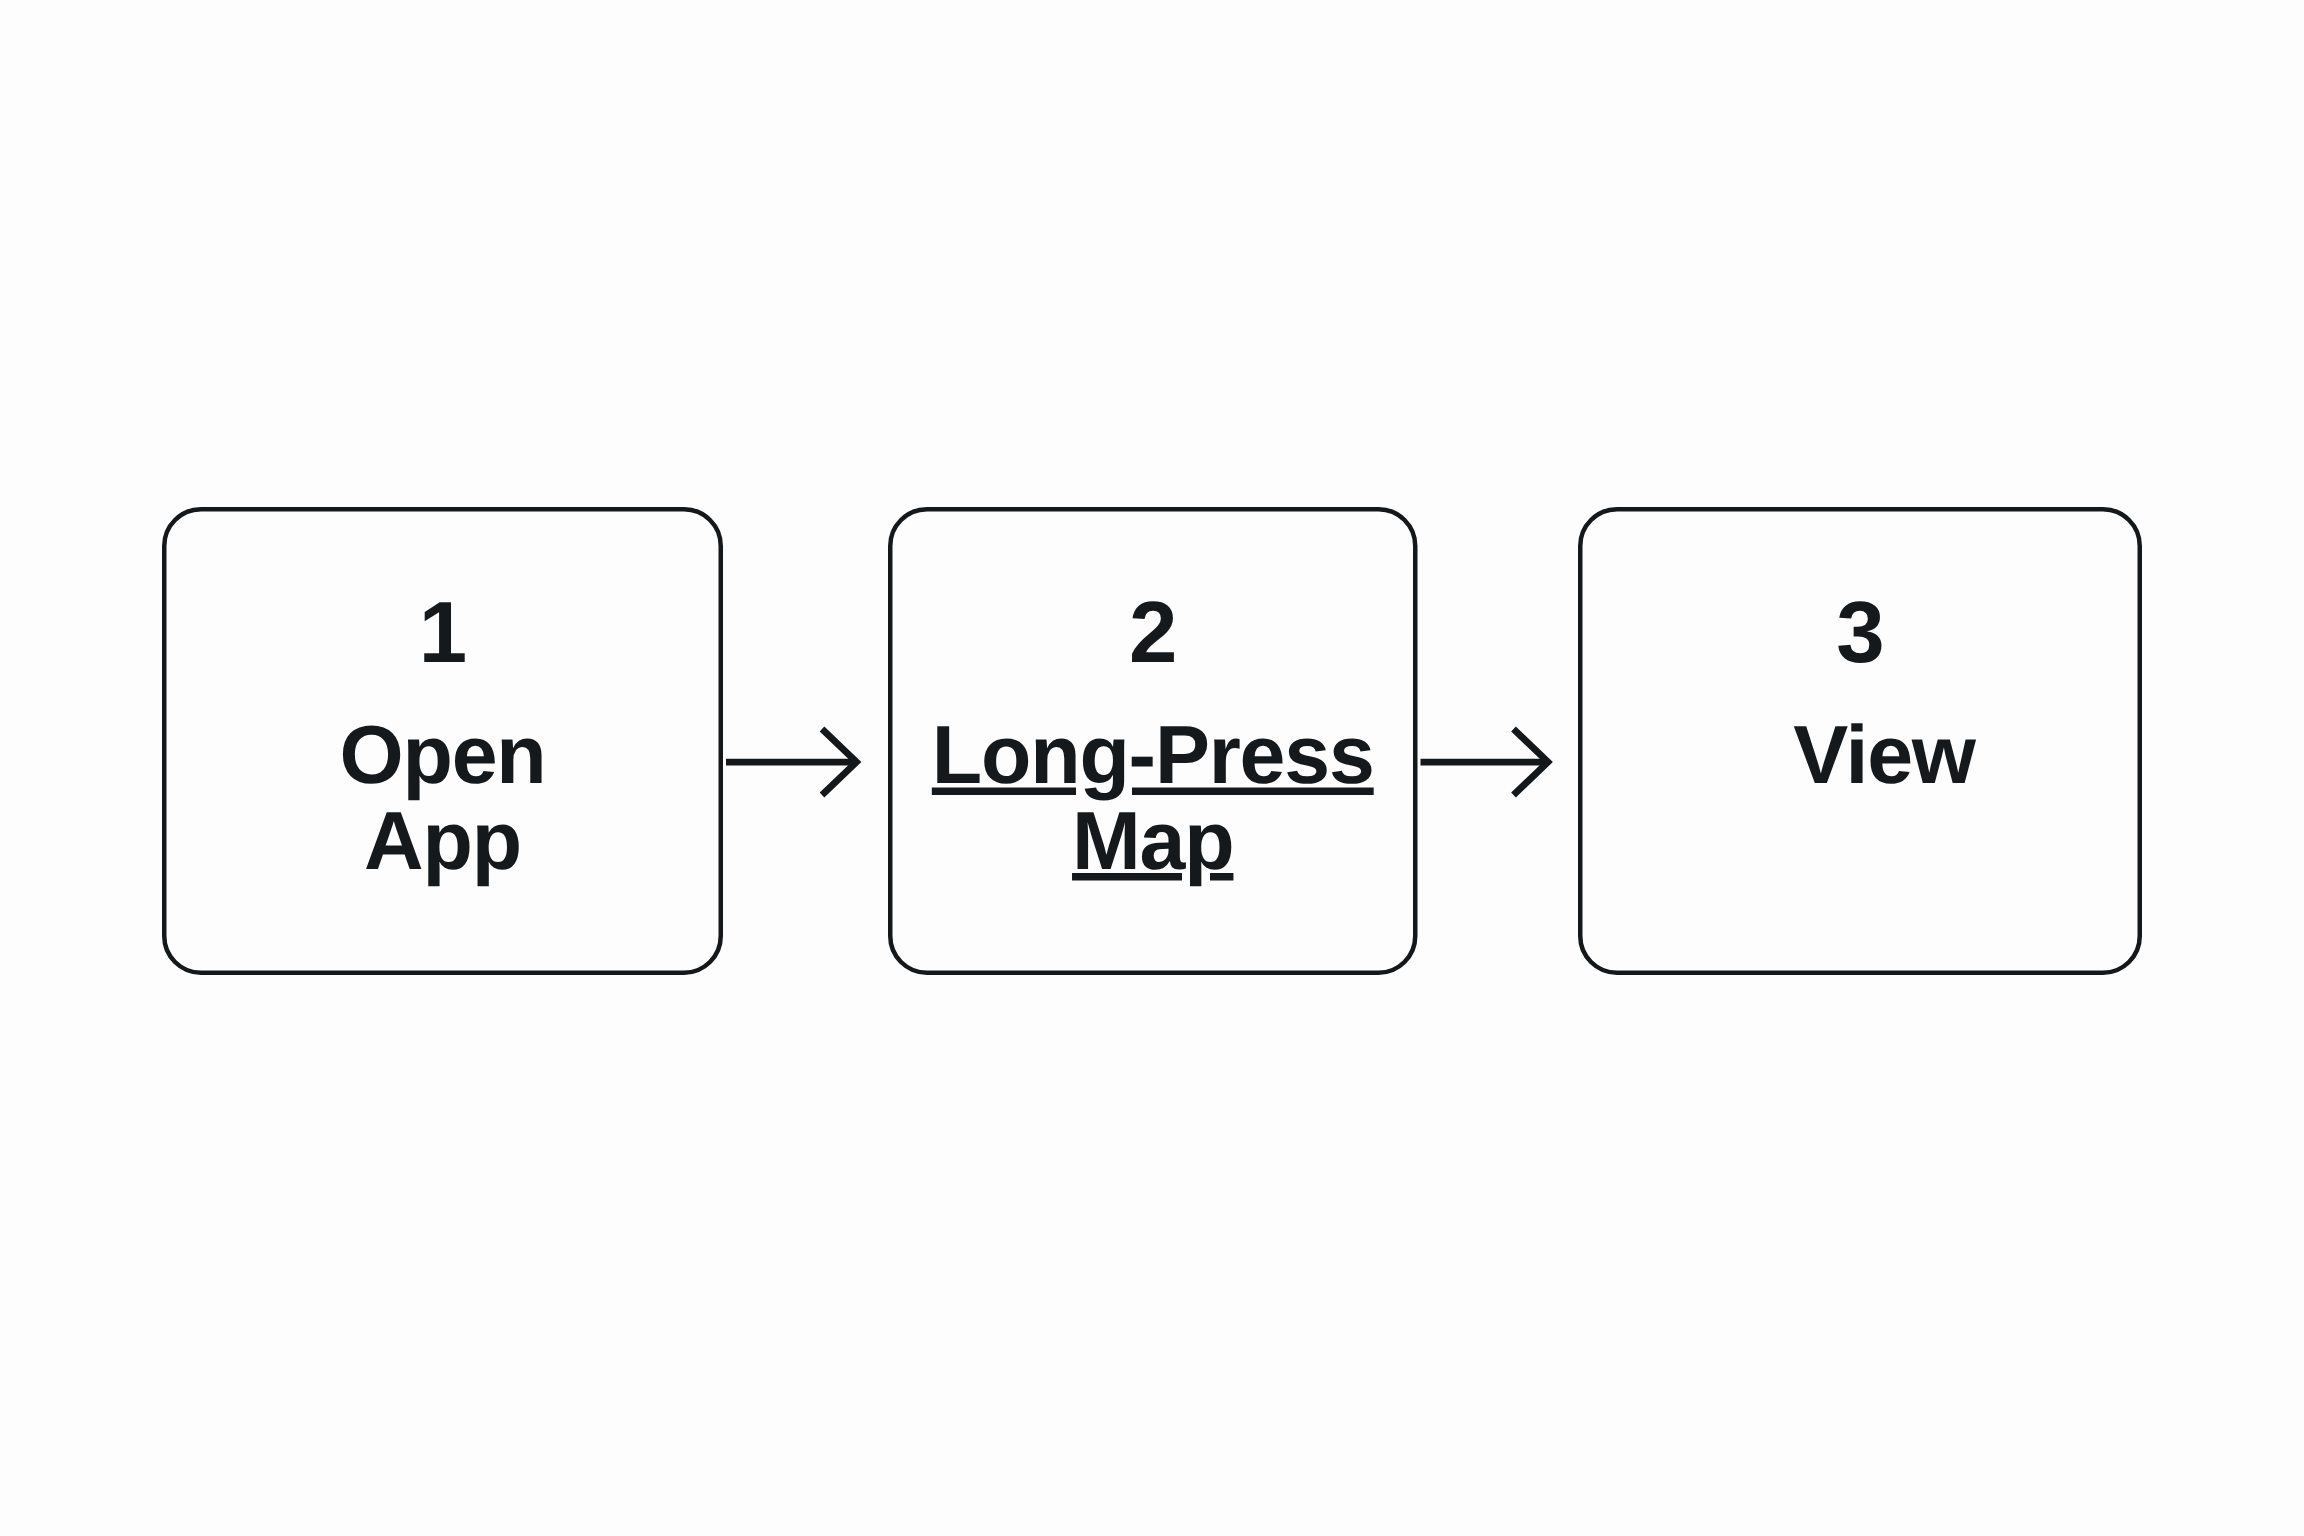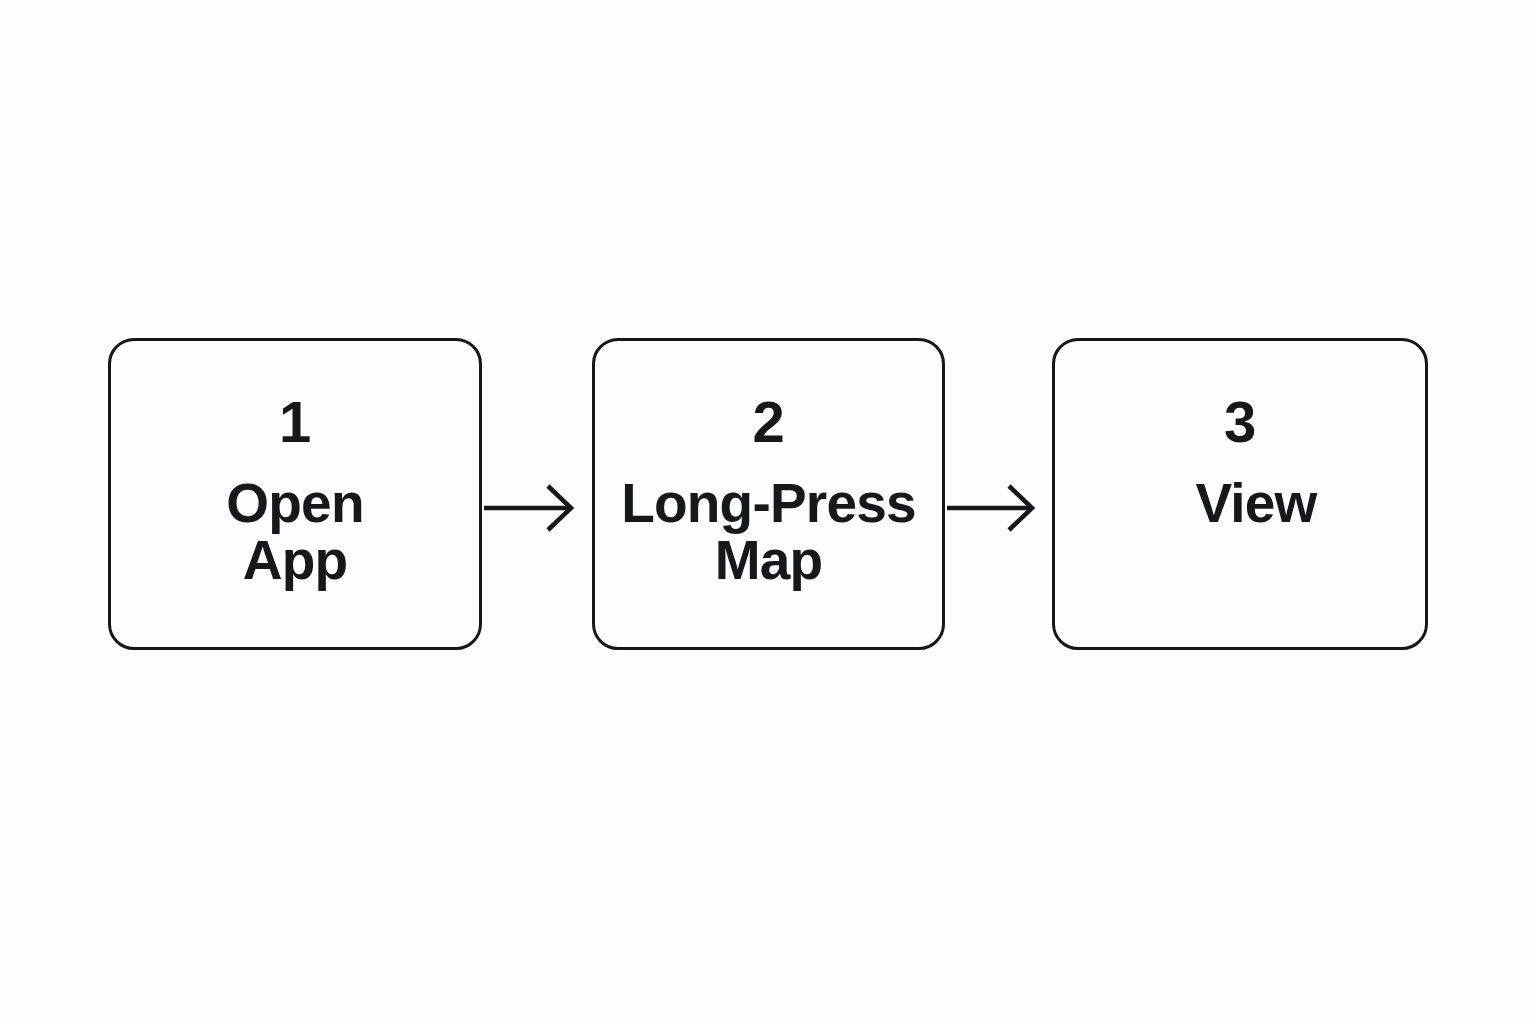--- a/index.html
+++ b/index.html
@@ -63,21 +63,21 @@
   
   #step-box-1 { left: 108px; top: 338px; width: 374px; height: 312px; }
   #step-box-2 { left: 592px; top: 338px; width: 353px; height: 312px; }
   #step-box-3 { left: 1052px; top: 338px; width: 376px; height: 312px; }
 
   #step-box-1 .step-number { top: 52px; }
   #step-box-2 .step-number { top: 52px; }
   #step-box-3 .step-number { top: 52px; }
 
   #step-box-1 .step-label  { top: 134px; }
-  #step-box-2 .step-label  { top: 134px; }
+  #step-box-2 .step-label  { top: 134px; text-decoration: underline; }
   #step-box-3 .step-label  { top: 134px; margin-left: 32px; }
 
   
   #step-box-2 .step-label {
     left: -60px;
     right: -60px;
   }
 
   
   .connector-arrow {

